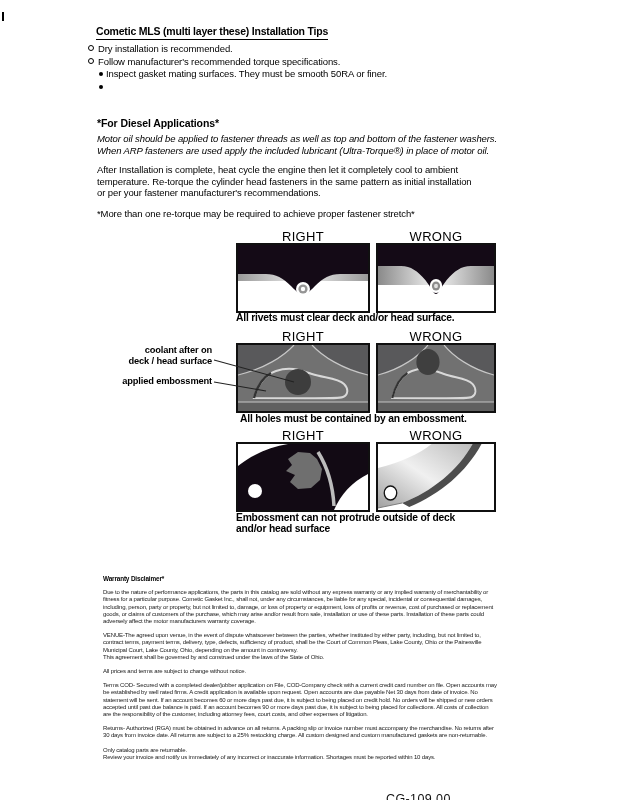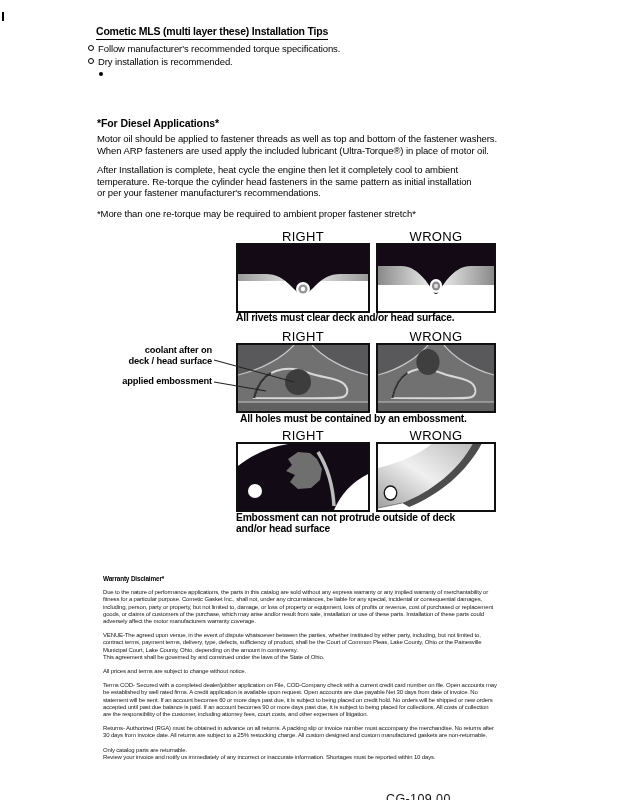--- a/index.html
+++ b/index.html
@@ -26,21 +26,21 @@
     margin-right:4px;vertical-align:1px;
   }
   .marker-solid{
     display:inline-block;width:4px;height:4px;background:#000;border-radius:50%;
     margin-right:3px;vertical-align:1px;
   }
 
   
   .diesel-heading{left:97px;top:117px;font-size:10.5px;font-weight:bold;letter-spacing:-0.1px;}
   .body-para{font-size:9.5px;line-height:11.7px;letter-spacing:-0.1px;white-space:pre-line;}
-  .diesel-p1{left:97px;top:133px;}
+  .diesel-p1{left:97px;top:133px;font-style:italic;}
   .diesel-p2{left:97px;top:164px;}
   .diesel-note{left:97px;top:208px;}
 
   
   .dg-label{font-size:13px;letter-spacing:0.3px;text-align:center;height:13px;line-height:13px;}
   .dbox{border:2px solid #101010;background:#fff;}
   .dbox svg{display:block;}
   .dg-caption{font-size:10.3px;font-weight:bold;letter-spacing:-0.2px;white-space:pre-line;line-height:11px;}
 
   .lbl-r1{left:236px;top:230px;width:134px;}
@@ -79,32 +79,33 @@
   .page-code{left:386px;top:757px;font-size:12.5px;letter-spacing:0.4px;color:#111;margin-top:35px;}
 </style>
 </head>
 <body>
 
 <div class="abs edge-mark"></div>
 
 <div class="abs doc-title">Cometic MLS (multi layer these) Installation Tips</div>
 
 <div class="abs bullets">
+  <div class="b-row"><span class="marker-hollow"></span><span>Dry installation is recommended.</span></div>
   <div class="b-row"><span class="marker-hollow"></span><span>Follow manufacturer's recommended torque specifications.</span></div>
-  <div class="b-row"><span class="marker-hollow"></span><span>Dry installation is recommended.</span></div>
+  <div class="b-row sub"><span class="marker-solid"></span><span>Inspect gasket mating surfaces.  They must be smooth 50RA or finer.</span></div>
   <div class="b-row sub"><span class="marker-solid"></span></div>
 </div>
 
 <div class="abs diesel-heading">*For Diesel Applications*</div>
 <div class="abs body-para diesel-p1">Motor oil should be applied to fastener threads as well as top and bottom of the fastener washers.
 When ARP fasteners are used apply the included lubricant (Ultra-Torque®) in place of motor oil.</div>
 <div class="abs body-para diesel-p2">After Installation is complete, heat cycle the engine then let it completely cool to ambient
 temperature. Re-torque the cylinder head fasteners in the same pattern as initial installation
 or per your fastener manufacturer's recommendations.</div>
-<div class="abs body-para diesel-note">*More than one re-torque may be required to ambient proper fastener stretch*</div>
+<div class="abs body-para diesel-note">*More than one re-torque may be required to achieve proper fastener stretch*</div>
 
 <div class="abs dg-label lbl-r1">RIGHT</div>
 <div class="abs dg-label lbl-w1">WRONG</div>
 
 <div class="abs dbox box-r1">
   <svg width="100%" height="100%" viewBox="0 0 130 66" preserveAspectRatio="none">
     <defs>
       <linearGradient id="gr1r" x1="0" y1="0" x2="1" y2="0">
         <stop offset="0" stop-color="#9a9a9a"></stop>
           <stop offset="0.5" stop-color="#efefef"></stop>

